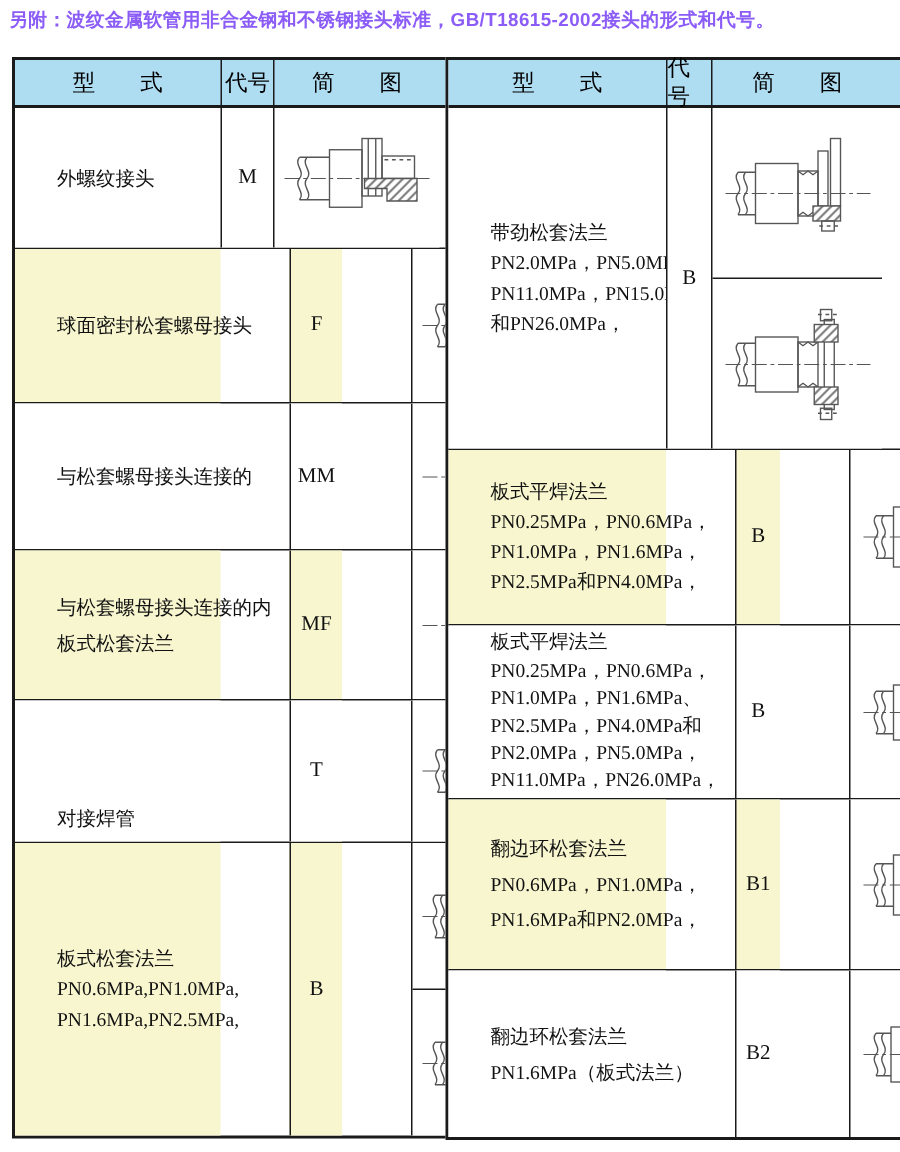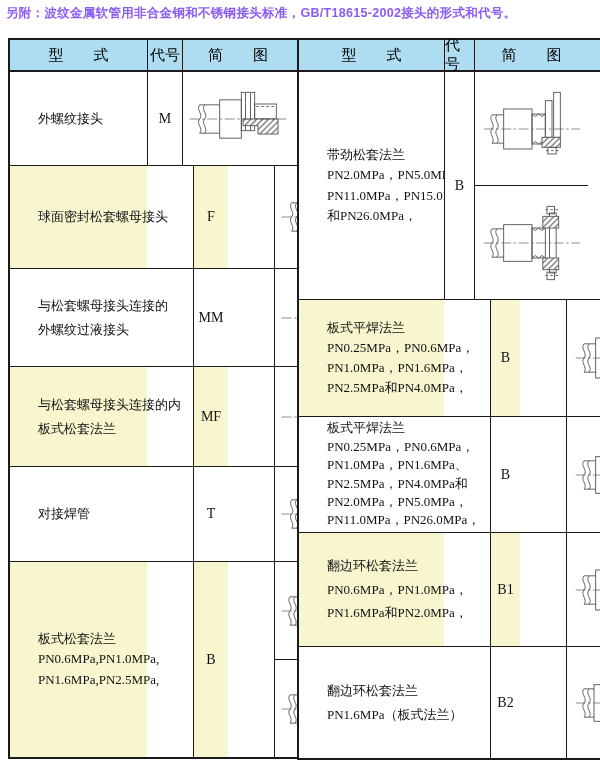--- a/index.html
+++ b/index.html
@@ -109,21 +109,20 @@
                   <line x1="80" y1="70" x2="94" y2="70"></line>
                   <line x1="2" y1="48" x2="118" y2="48" stroke-width="0.8" stroke-dasharray="12 3 3 3"></line>
                 </g>
               </svg>
             </div>
           </div>
         </div>
         <div class="row" style="height: 98px;">
           <div class="cell c-type" style="line-height: 1.8;">
             <div class="tline">与松套螺母接头连接的</div>
-            <div class="tline">外螺纹过液接头</div>
           </div>
           <div class="cell c-code">MM</div>
           <div class="cell c-diag">
             <div class="sub">
               <svg class="fit" width="100" height="80" viewBox="0 0 120 96" xmlns="http://www.w3.org/2000/svg">
                 <defs>
                   <pattern id="h3" patternUnits="userSpaceOnUse" width="5" height="5" patternTransform="rotate(45)">
                     <rect width="5" height="5" fill="#fff"></rect>
                     <line x1="2.5" y1="0" x2="2.5" y2="5" stroke="#6a6a6a" stroke-width="1.5"></line>
                   </pattern>
@@ -163,21 +162,21 @@
                   <rect x="56" y="18" width="48" height="60"></rect>
                   <line x1="66" y1="18" x2="66" y2="78"></line>
                   <path d="M36 60 H104 V74 H56 V68 H36 Z" fill="url(#h4)"></path>
                   <line x1="2" y1="48" x2="118" y2="48" stroke-width="0.8" stroke-dasharray="12 3 3 3"></line>
                 </g>
               </svg>
             </div>
           </div>
         </div>
         <div class="row" style="height: 95px;">
-          <div class="cell c-type" style="line-height: 1.8;">
+          <div class="cell c-type" style="line-height: 1.8; justify-content: flex-end;">
             <div class="tline">对接焊管</div>
           </div>
           <div class="cell c-code">T</div>
           <div class="cell c-diag">
             <div class="sub">
               <svg class="fit" width="100" height="80" viewBox="0 0 120 96" xmlns="http://www.w3.org/2000/svg">
                 <defs>
                   <pattern id="h5" patternUnits="userSpaceOnUse" width="5" height="5" patternTransform="rotate(45)">
                     <rect width="5" height="5" fill="#fff"></rect>
                     <line x1="2.5" y1="0" x2="2.5" y2="5" stroke="#6a6a6a" stroke-width="1.5"></line>

